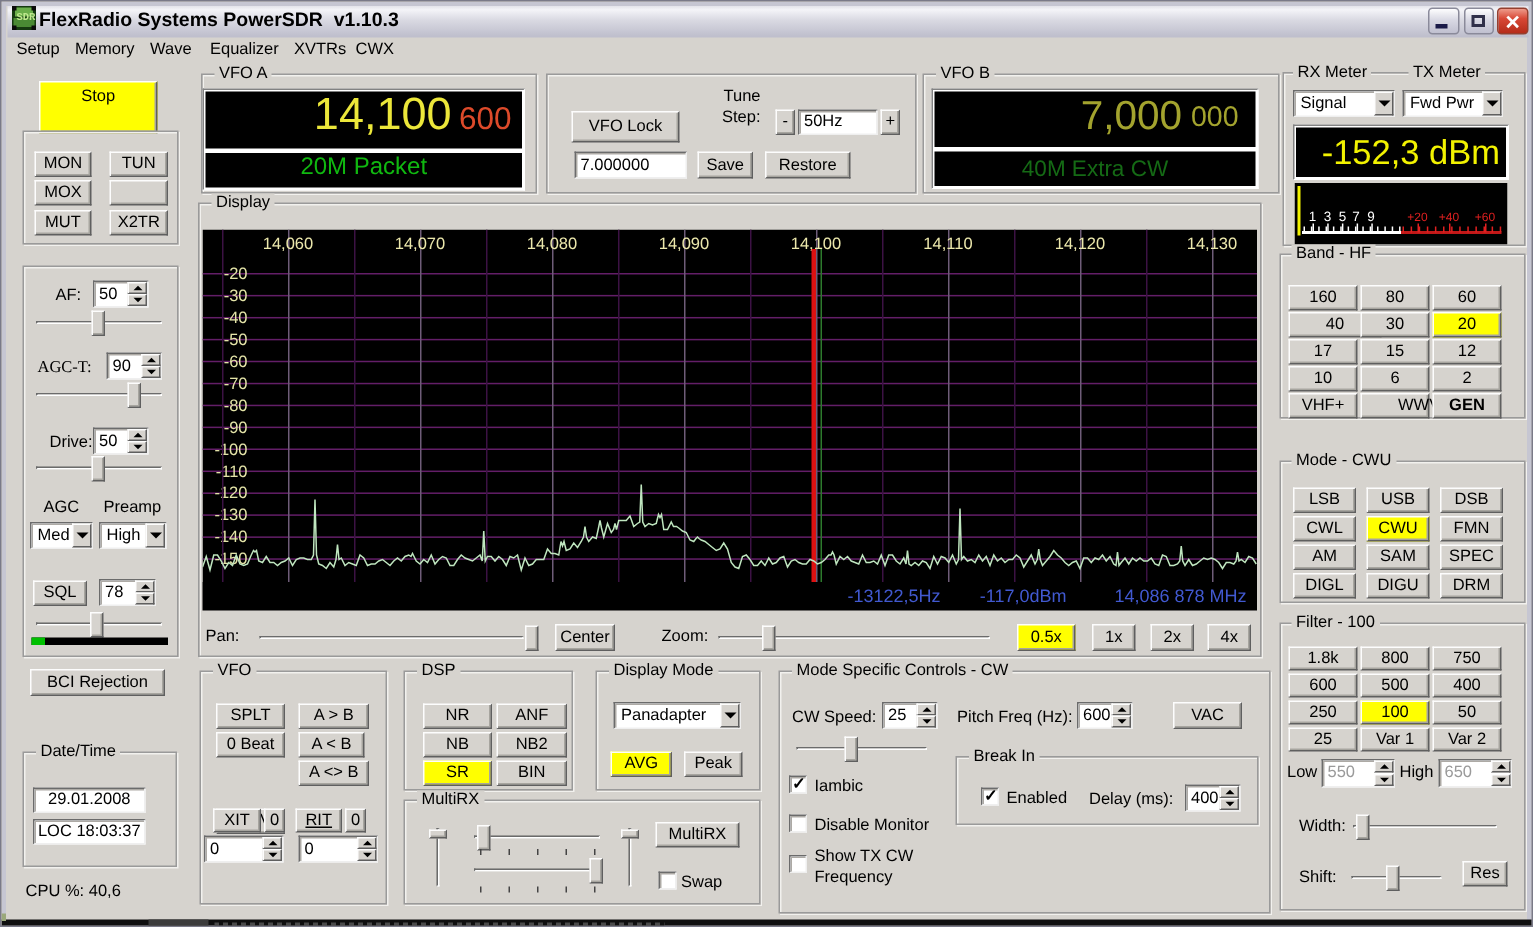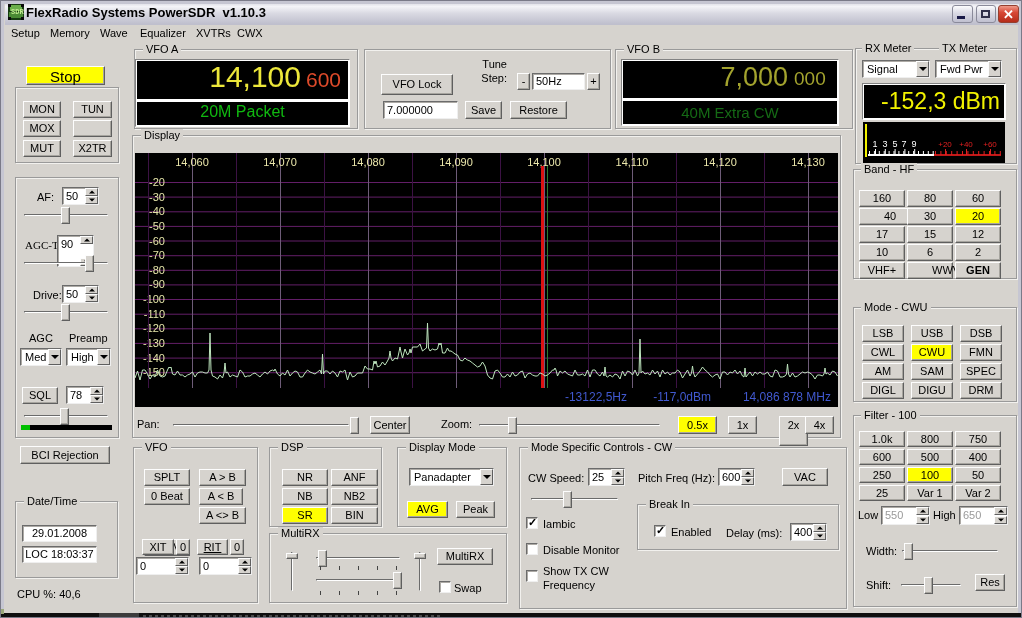--- a/index.html
+++ b/index.html
@@ -50,21 +50,21 @@
   </div>
 <div class="capbtn close" style="left:997px;top:4px;width:21px;height:18px">
     <div style="position:absolute;left:0;top:0;width:100%;height:100%;color:#fff;font-weight:bold;font-size:13px;text-align:center;line-height:17px">✕</div>
   </div>
 <div class="lbl" style="left:10px;top:26px;font-size:11px;">Setup</div>
 <div class="lbl" style="left:49px;top:26px;font-size:11px;">Memory</div>
 <div class="lbl" style="left:99px;top:26px;font-size:11px;">Wave</div>
 <div class="lbl" style="left:139px;top:26px;font-size:11px;">Equalizer</div>
 <div class="lbl" style="left:195px;top:26px;font-size:11px;">XVTRs</div>
 <div class="lbl" style="left:236px;top:26px;font-size:11px;">CWX</div>
-<div class="btn y" style="left:25px;top:65px;width:79px;height:19px;line-height:19px;font-size:15px;">Stop</div>
+<div class="btn y" style="left:25px;top:53px;width:79px;height:35px;line-height:19px;font-size:11px;">Stop</div>
 <div class="g" style="left:14px;top:86px;width:104px;height:76px"></div>
 <div class="btn" style="left:22px;top:100px;width:38px;height:17px;line-height:15px;font-size:11px;">MON</div>
 <div class="btn" style="left:72px;top:100px;width:39px;height:17px;line-height:15px;font-size:11px;">TUN</div>
 <div class="btn" style="left:22px;top:119px;width:38px;height:17px;line-height:15px;font-size:11px;">MOX</div>
 <div class="btn" style="left:72px;top:119px;width:39px;height:17px;line-height:15px;font-size:11px;"></div>
 <div class="btn" style="left:22px;top:139px;width:38px;height:17px;line-height:15px;font-size:11px;">MUT</div>
 <div class="btn" style="left:72px;top:139px;width:39px;height:17px;line-height:15px;font-size:11px;">X2TR</div>
 <div class="g" style="left:14px;top:176px;width:104px;height:261px"></div>
 <div class="lbl" style="left:36px;top:190px;font-size:11px;">AF:</div>
 <div class="sunk" style="left:61px;top:186px;width:37px;height:18px">
@@ -72,21 +72,21 @@
 <div class="spb" style="right:0;top:0;height:8px">
       <i class="up"></i>
     </div>
 <div class="spb" style="right:0;bottom:0;height:8px">
       <i class="dn"></i>
     </div>
 </div>
 <div class="trk" style="left:23px;top:213px;width:84px;height:2px"></div>
 <div class="thumb" style="left:60px;top:206px;width:9px;height:17px"></div>
 <div class="lbl" style="left:24px;top:238px;font-size:11px;font-family:Liberation Serif, serif;">AGC-T:</div>
-<div class="sunk" style="left:56px;top:234px;width:37px;height:32px">
+<div class="sunk" style="left:70px;top:234px;width:37px;height:18px">
 <div style="position:absolute;left:3px;top:0;font-size:11px;line-height:16px;color:#000">90</div>
 <div class="spb" style="right:0;top:0;height:8px">
       <i class="up"></i>
     </div>
 <div class="spb" style="right:0;bottom:0;height:8px">
       <i class="dn"></i>
     </div>
 </div>
 <div class="trk" style="left:23px;top:261px;width:84px;height:2px"></div>
 <div class="thumb" style="left:84px;top:254px;width:9px;height:17px"></div>
@@ -260,21 +260,21 @@
 <div class="btn" style="left:959px;top:343px;width:42px;height:17px;line-height:15px;font-size:11px;">FMN</div>
 <div class="btn" style="left:861px;top:362px;width:42px;height:17px;line-height:15px;font-size:11px;">AM</div>
 <div class="btn" style="left:910px;top:362px;width:42px;height:17px;line-height:15px;font-size:11px;">SAM</div>
 <div class="btn" style="left:959px;top:362px;width:42px;height:17px;line-height:15px;font-size:11px;">SPEC</div>
 <div class="btn" style="left:861px;top:381px;width:42px;height:17px;line-height:15px;font-size:11px;">DIGL</div>
 <div class="btn" style="left:910px;top:381px;width:42px;height:17px;line-height:15px;font-size:11px;">DIGU</div>
 <div class="btn" style="left:959px;top:381px;width:42px;height:17px;line-height:15px;font-size:11px;">DRM</div>
 <div class="g" style="left:852px;top:414px;width:164px;height:192px">
     <span style="left:7px">Filter - 100</span>
   </div>
-<div class="btn" style="left:858px;top:430px;width:46px;height:16px;line-height:14px;font-size:11px;">1.0k</div>
+<div class="btn" style="left:858px;top:430px;width:46px;height:16px;line-height:14px;font-size:11px;">1.8k</div>
 <div class="btn" style="left:906px;top:430px;width:46px;height:16px;line-height:14px;font-size:11px;">800</div>
 <div class="btn" style="left:954px;top:430px;width:46px;height:16px;line-height:14px;font-size:11px;">750</div>
 <div class="btn" style="left:858px;top:448px;width:46px;height:16px;line-height:14px;font-size:11px;">600</div>
 <div class="btn" style="left:906px;top:448px;width:46px;height:16px;line-height:14px;font-size:11px;">500</div>
 <div class="btn" style="left:954px;top:448px;width:46px;height:16px;line-height:14px;font-size:11px;">400</div>
 <div class="btn" style="left:858px;top:466px;width:46px;height:16px;line-height:14px;font-size:11px;">250</div>
 <div class="btn y" style="left:906px;top:466px;width:46px;height:16px;line-height:14px;font-size:11px;">100</div>
 <div class="btn" style="left:954px;top:466px;width:46px;height:16px;line-height:14px;font-size:11px;">50</div>
 <div class="btn" style="left:858px;top:484px;width:46px;height:16px;line-height:14px;font-size:11px;">25</div>
 <div class="btn" style="left:906px;top:484px;width:46px;height:16px;line-height:14px;font-size:11px;">Var 1</div>
@@ -374,21 +374,21 @@
   </div>
 <div class="lbl" style="left:136px;top:417px;font-size:11px;">Pan:</div>
 <div class="trk" style="left:172px;top:423px;width:176px;height:2px"></div>
 <div class="thumb" style="left:349px;top:416px;width:9px;height:17px"></div>
 <div class="btn" style="left:369px;top:415px;width:40px;height:18px;line-height:16px;font-size:11px;">Center</div>
 <div class="lbl" style="left:440px;top:417px;font-size:11px;">Zoom:</div>
 <div class="trk" style="left:478px;top:423px;width:181px;height:2px"></div>
 <div class="thumb" style="left:507px;top:416px;width:9px;height:17px"></div>
 <div class="btn y" style="left:677px;top:415px;width:39px;height:18px;line-height:16px;font-size:11px;">0.5x</div>
 <div class="btn" style="left:727px;top:415px;width:29px;height:18px;line-height:16px;font-size:11px;">1x</div>
-<div class="btn" style="left:766px;top:415px;width:29px;height:30px;line-height:16px;font-size:11px;margin-left:12px;">2x</div>
+<div class="btn" style="left:766px;top:415px;width:29px;height:18px;line-height:16px;font-size:11px;">2x</div>
 <div class="btn" style="left:804px;top:415px;width:29px;height:18px;line-height:16px;font-size:11px;">4x</div>
 <div class="g" style="left:132px;top:446px;width:125px;height:156px">
     <span style="left:8px">VFO</span>
   </div>
 <div class="btn" style="left:143px;top:468px;width:46px;height:17px;line-height:15px;font-size:11px;">SPLT</div>
 <div class="btn" style="left:198px;top:468px;width:47px;height:17px;line-height:15px;font-size:11px;">A &gt; B</div>
 <div class="btn" style="left:143px;top:487px;width:46px;height:17px;line-height:15px;font-size:11px;">0 Beat</div>
 <div class="btn" style="left:198px;top:487px;width:44px;height:17px;line-height:15px;font-size:11px;">A &lt; B</div>
 <div class="btn" style="left:143px;top:506px;width:46px;height:17px;line-height:15px;font-size:11px;margin-top:32px;">IF-&gt;V</div>
 <div class="btn" style="left:198px;top:506px;width:47px;height:17px;line-height:15px;font-size:11px;">A &lt;&gt; B</div>

